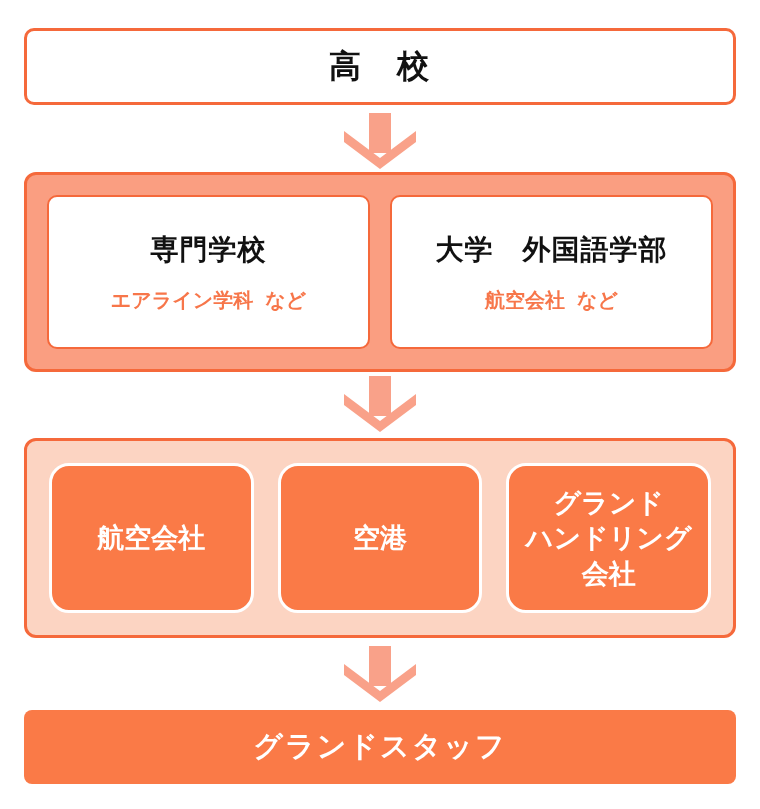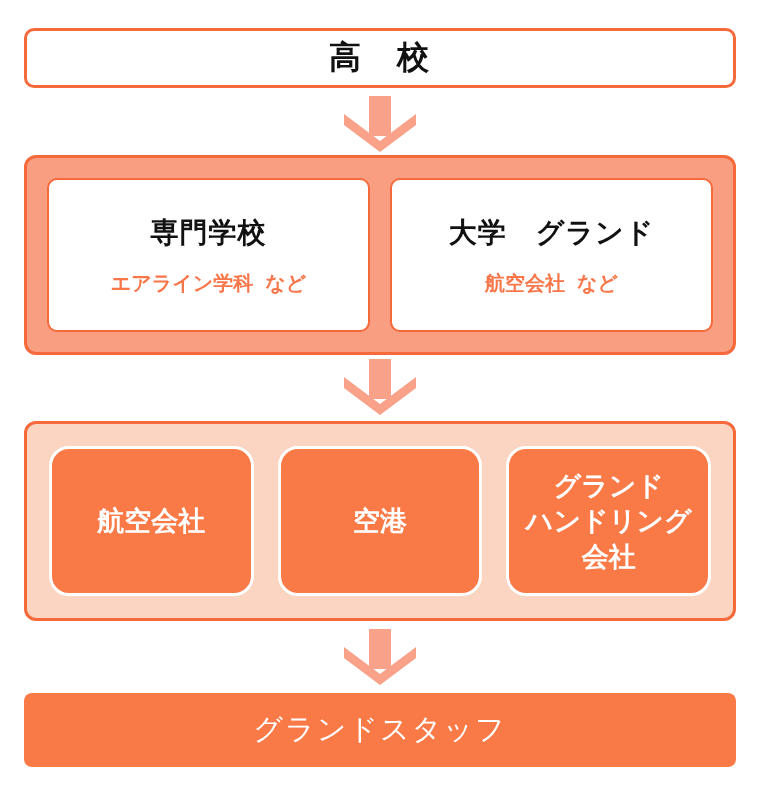--- a/index.html
+++ b/index.html
@@ -23,21 +23,21 @@
   .page {
     width: 760px;
     height: 809px;
     display: flex;
     flex-direction: column;
     align-items: center;
     padding: 28px 24px 0 24px;
   }
   .top-box {
     width: 100%;
-    height: 60px;
+    height: 77px;
     background: #ffffff;
     border: 3px solid var(--border-orange);
     border-radius: 10px;
     display: flex;
     align-items: center;
     justify-content: center;
   }
   .top-box .label {
     font-size: 32px;
     font-weight: bold;
@@ -109,21 +109,21 @@
     width: 100%;
     height: 74px;
     background: var(--box-orange);
     border-radius: 8px;
     display: flex;
     align-items: center;
     justify-content: center;
   }
   .result-bar .label {
     font-size: 29px;
-    font-weight: normal;
+    font-weight: bold;
     color: #ffffff;
     letter-spacing: 2px;
   }
 </style>
 </head>
 <body>
 
 <div class="page">
 
   <div class="top-box">
@@ -134,21 +134,21 @@
     <rect x="25" y="0" width="22" height="40"></rect>
     <polygon points="0,18 36,45 72,18 72,29 36,56 0,29"></polygon>
   </svg>
 
   <div class="group salmon">
     <div class="edu-box">
       <div class="edu-title">専門学校</div>
       <div class="edu-sub">エアライン学科 など</div>
     </div>
     <div class="edu-box">
-      <div class="edu-title">大学　グランド</div>
+      <div class="edu-title">大学　外国語学部</div>
       <div class="edu-sub">航空会社 など</div>
     </div>
   </div>
 
   <svg class="arrow-svg arrow-gap-2" width="72" height="56" viewBox="0 0 72 56" aria-hidden="true">
     <rect x="25" y="0" width="22" height="40"></rect>
     <polygon points="0,18 36,45 72,18 72,29 36,56 0,29"></polygon>
   </svg>
 
   <div class="group pink">

